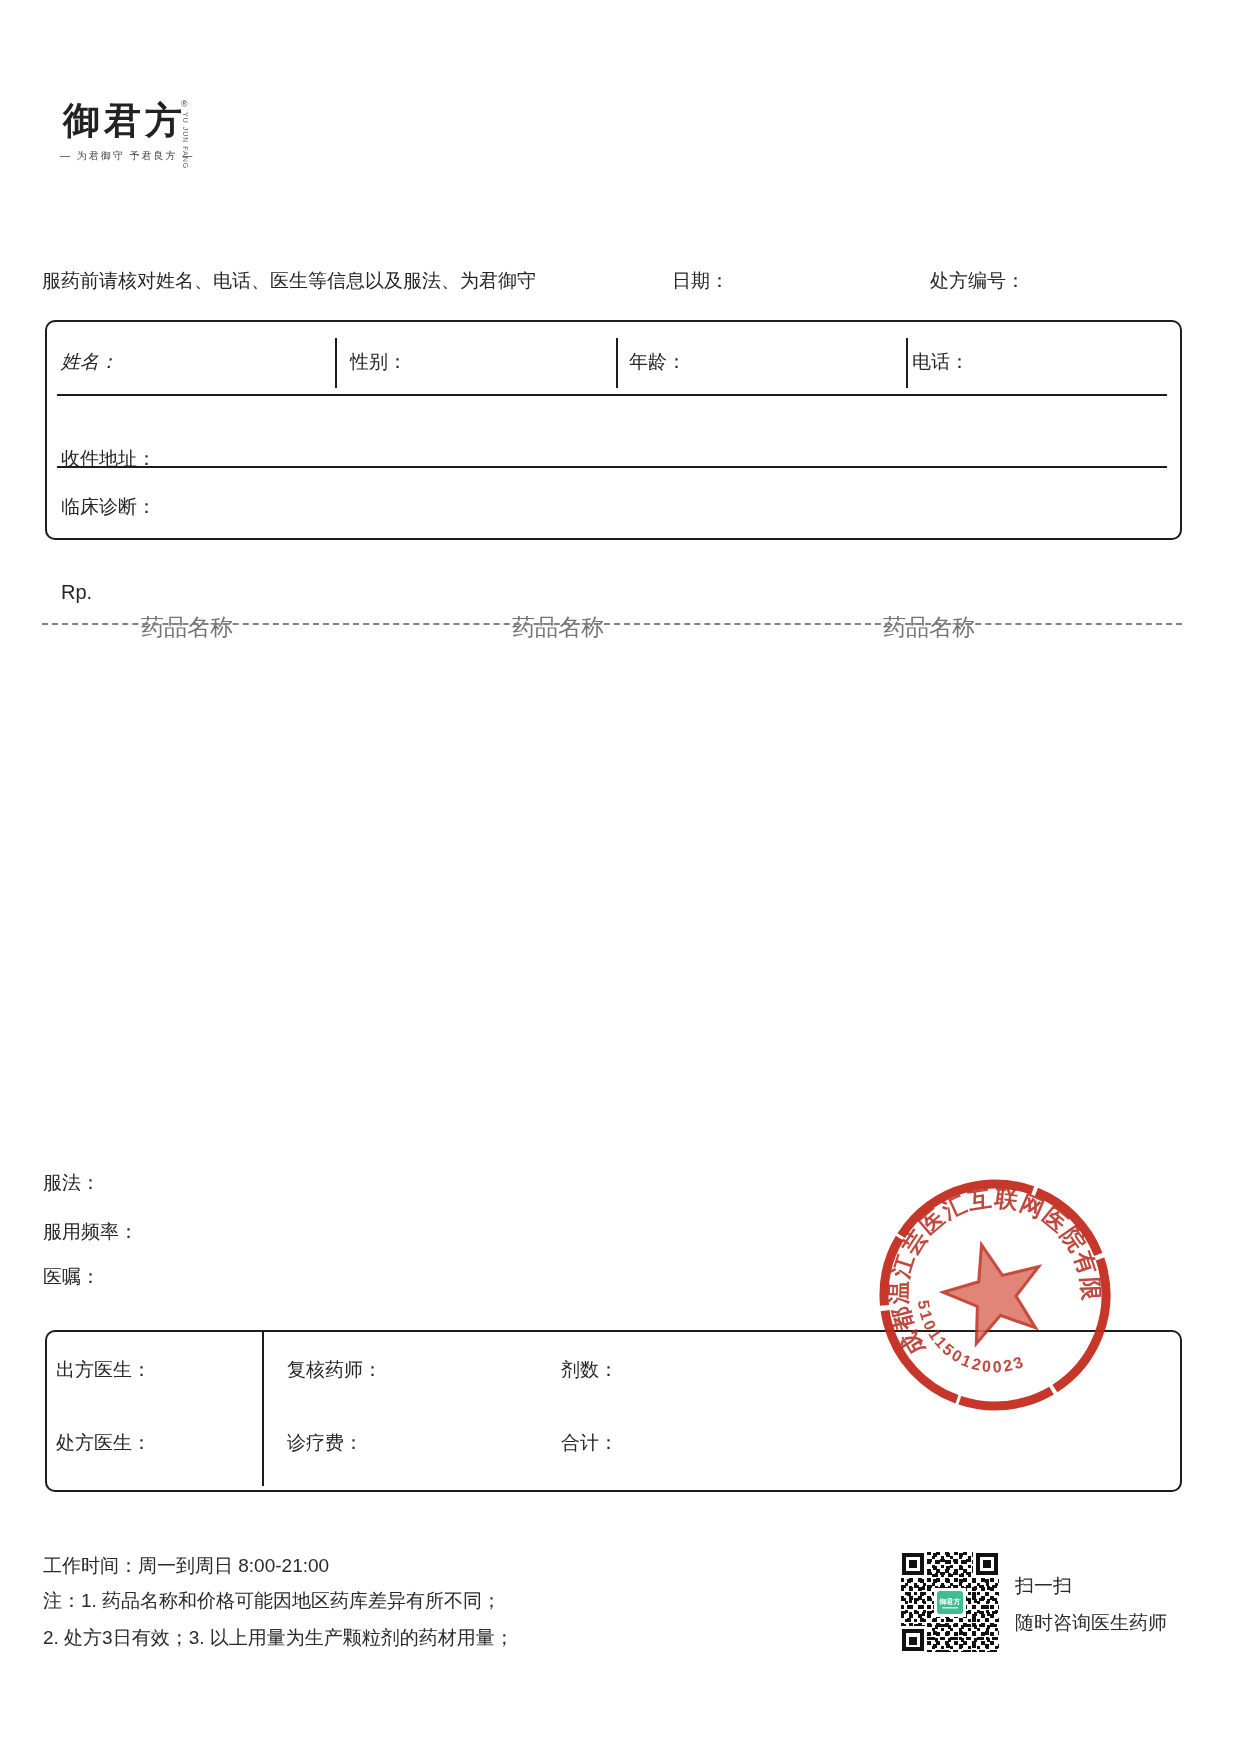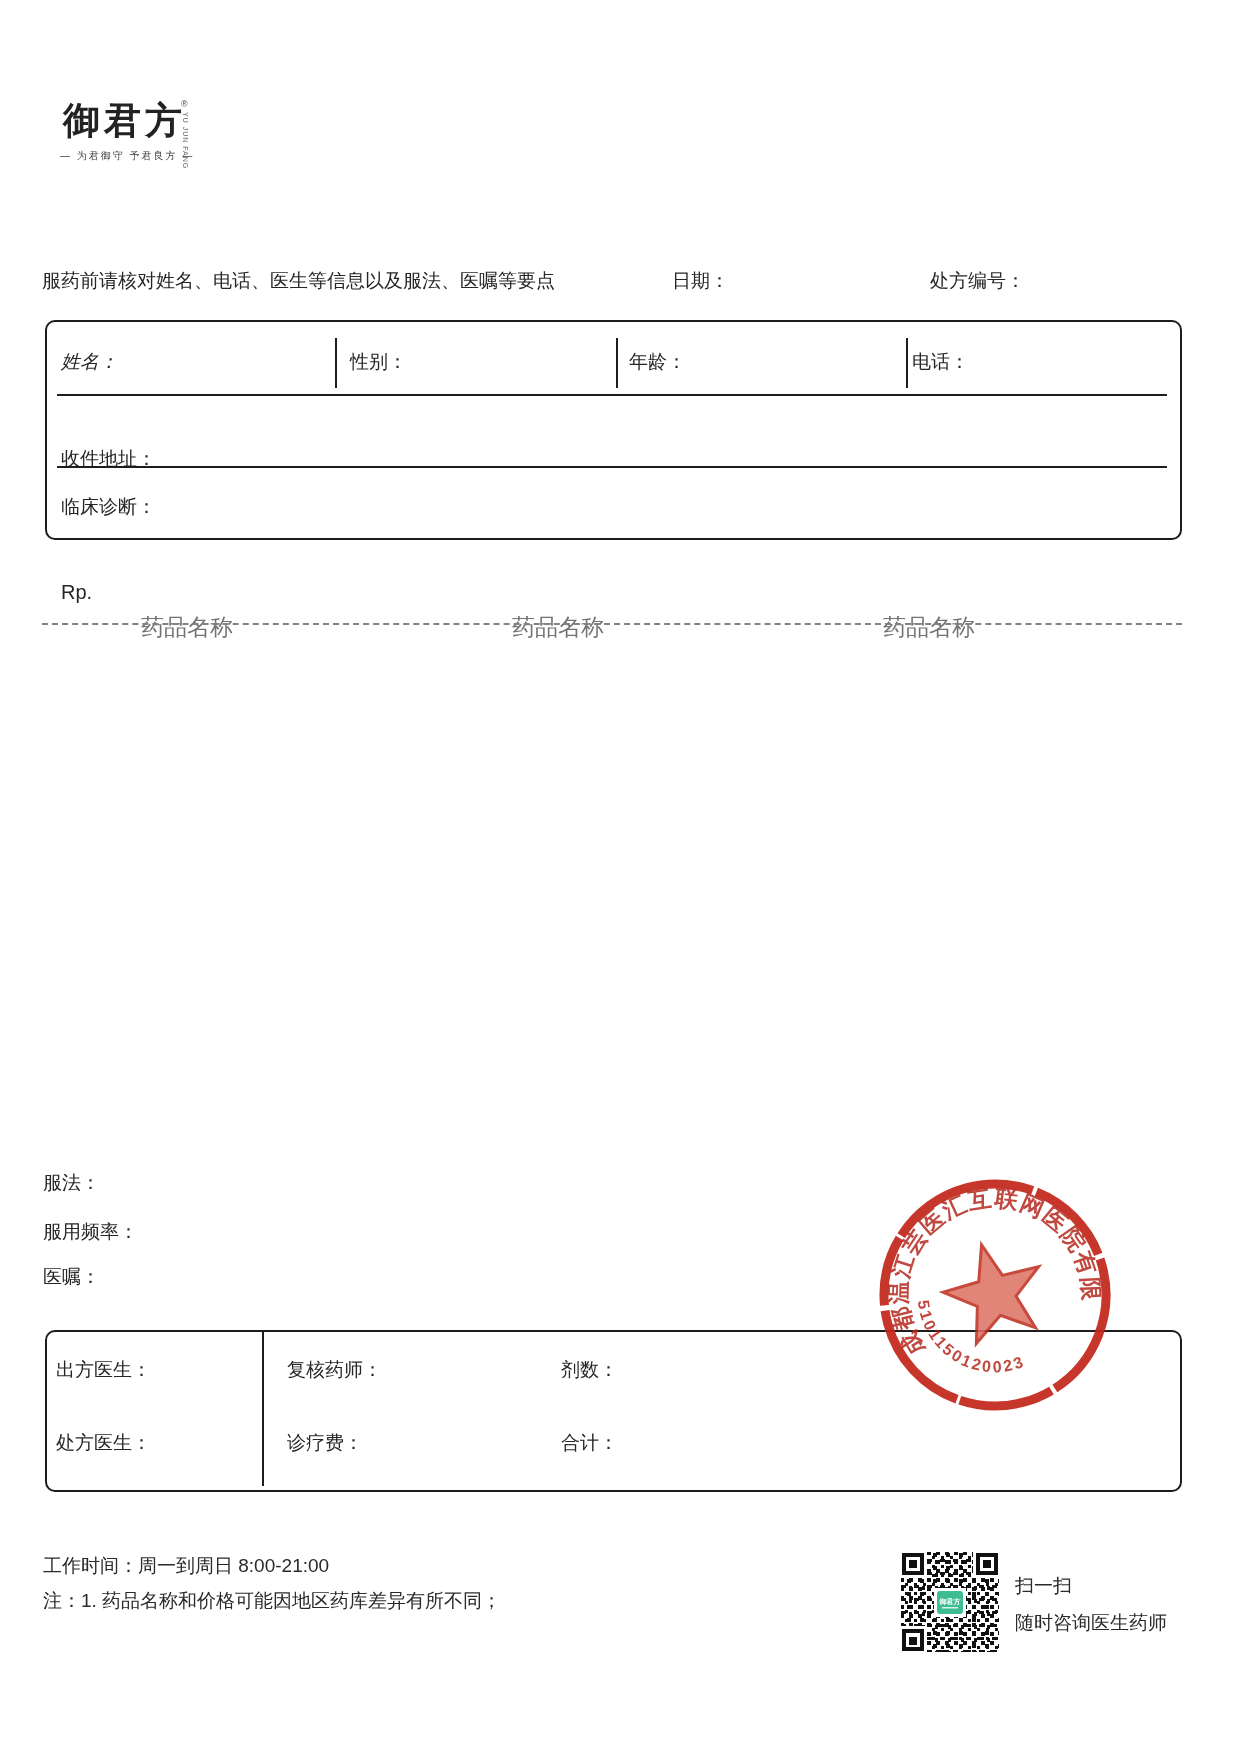--- a/index.html
+++ b/index.html
@@ -25,21 +25,21 @@
 
 <div class="page">
 
   <div class="abs" style="left:63px;top:101px;">
     <span class="logo-name">御君方</span>
   </div>
   <div class="abs logo-reg" style="left:181px;top:99px;">®</div>
   <div class="abs logo-vert" style="left:182px;top:112px;">YU JUN FANG</div>
   <div class="abs logo-tagline" style="left:60px;top:149px;">— 为君御守 予君良方 —</div>
 
-  <div class="abs label" style="left:42px;top:270px;">服药前请核对姓名、电话、医生等信息以及服法、医嘱等要点</div>
+  <div class="abs label" style="left:42px;top:270px;">服药前请核对姓名、电话、医生等信息以及服法、为君御守</div>
   <div class="abs label" style="left:665px;top:270px;margin-left:7px;">日期：</div>
   <div class="abs label" style="left:930px;top:270px;">处方编号：</div>
 
   <div class="abs box" style="left:45px;top:320px;width:1133px;height:216px;"></div>
   <div class="abs label" style="left:61px;top:351px;font-style:italic;">姓名：</div>
   <div class="abs label" style="left:350px;top:351px;">性别：</div>
   <div class="abs label" style="left:629px;top:351px;">年龄：</div>
   <div class="abs label" style="left:912px;top:351px;">电话：</div>
   <div class="abs vline" style="left:335px;top:338px;height:50px;"></div>
   <div class="abs vline" style="left:616px;top:338px;height:50px;"></div>
@@ -78,20 +78,21 @@
       <polygon points="0,-52 12.3,-17 49.5,-16.1 20,6.5 30.6,42.1 0,21 -30.6,42.1 -20,6.5 -49.5,-16.1 -12.3,-17" fill="#dd7163" stroke="#bf2d1e" stroke-width="3" opacity="0.92"></polygon>
       <path id="stamp-num-arc" d="M -76,-14 A 77,77 0 0 0 60,48" fill="none"></path>
       <text font-size="16" font-weight="bold" fill="#b5251a" letter-spacing="2.5" opacity="0.9">
         <textPath href="#stamp-num-arc">5101150120023</textPath>
       </text>
     </g>
   </svg>
 
   <div class="abs footnote" style="left:43px;top:1554px;">工作时间：周一到周日 8:00-21:00</div>
   <div class="abs footnote" style="left:43px;top:1589px;">注：1. 药品名称和价格可能因地区药库差异有所不同；</div>
+  <div class="abs footnote" style="left:43px;top:1626px;">2. 处方3日有效；3. 以上用量为生产颗粒剂的药材用量；</div>
 
   <svg class="abs" style="left:900px;top:1551px;" width="100" height="102" viewBox="0 0 100 102">
     <defs>
       <pattern id="qp1" width="9" height="9" patternUnits="userSpaceOnUse">
         <rect x="0" y="0" width="4" height="4" fill="#111"></rect>
         <rect x="5" y="5" width="3" height="3" fill="#111"></rect>
       </pattern>
       <pattern id="qp2" width="13" height="13" patternUnits="userSpaceOnUse">
         <rect x="7" y="2" width="4" height="4" fill="#111"></rect>
         <rect x="1" y="8" width="5" height="3" fill="#111"></rect>

